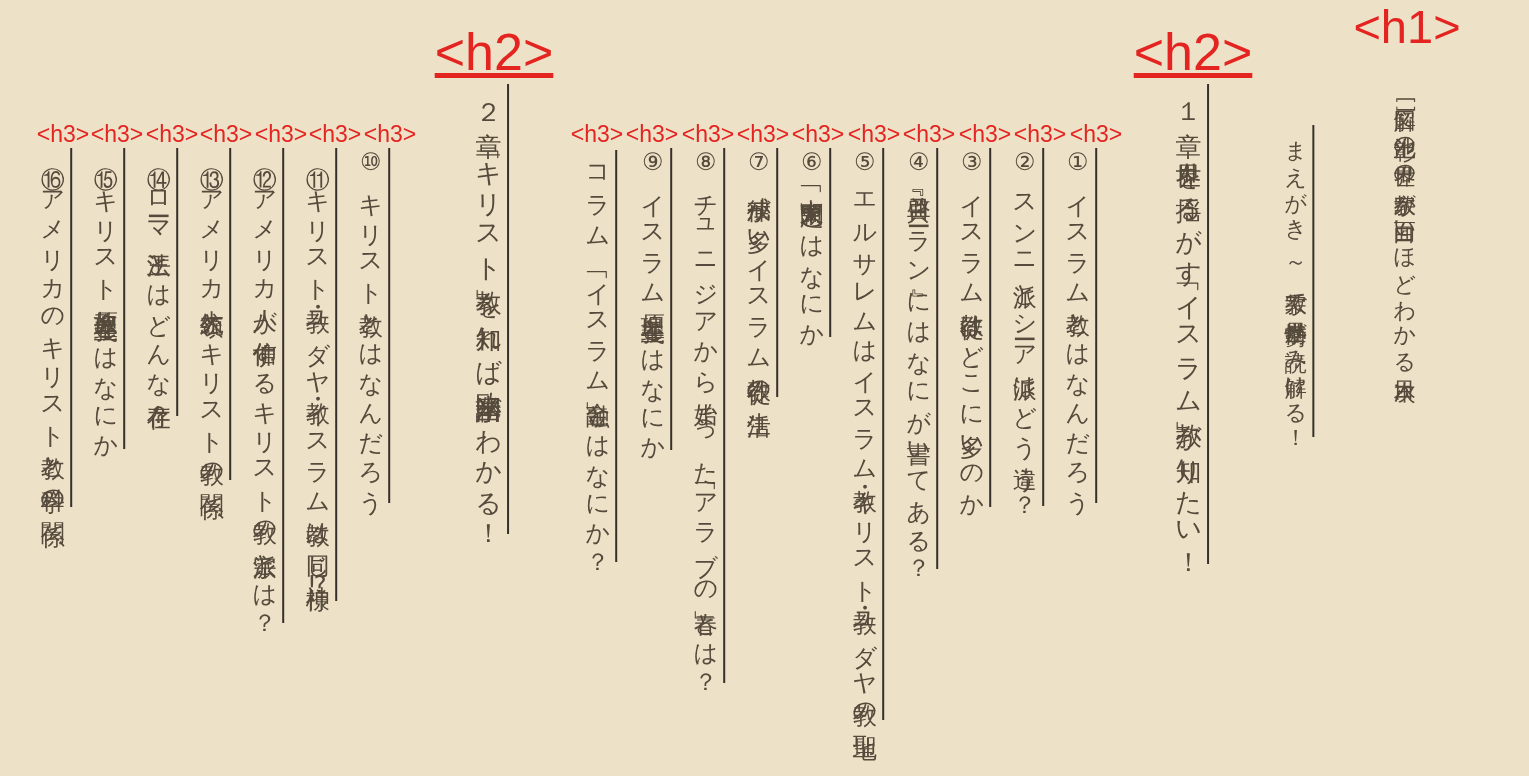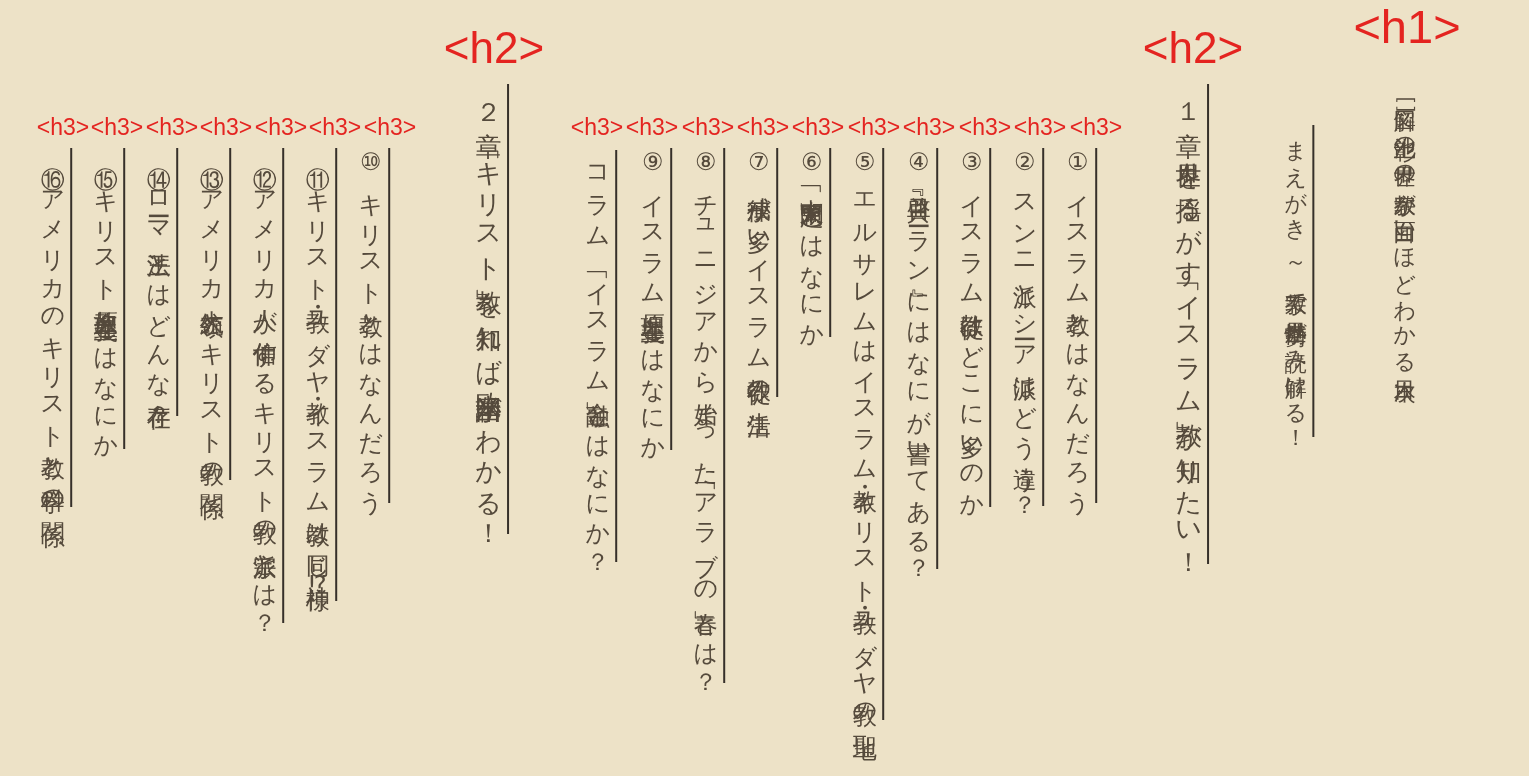--- a/index.html
+++ b/index.html
@@ -20,22 +20,22 @@
   .tag{
     position:absolute;
     color:var(--tag);
     font-family:"Liberation Sans",sans-serif;
     white-space:nowrap;
     transform:translateX(-50%);
     line-height:1;
     font-weight:500;
   }
   .tag-h1{font-size:47px;}
-  .tag-h2{font-size:44px;}
-  .tag-h3{font-size:23px;}
+  .tag-h2{font-size:52px;text-decoration:underline;}
+  .tag-h3{font-size:23px;margin-top:7px;}
   
   .vcol{
     position:absolute;
     writing-mode:vertical-rl;
     text-orientation:mixed;
     color:var(--text);
     white-space:nowrap;
     line-height:1.15;
     transform:translateX(-50%);
   }

